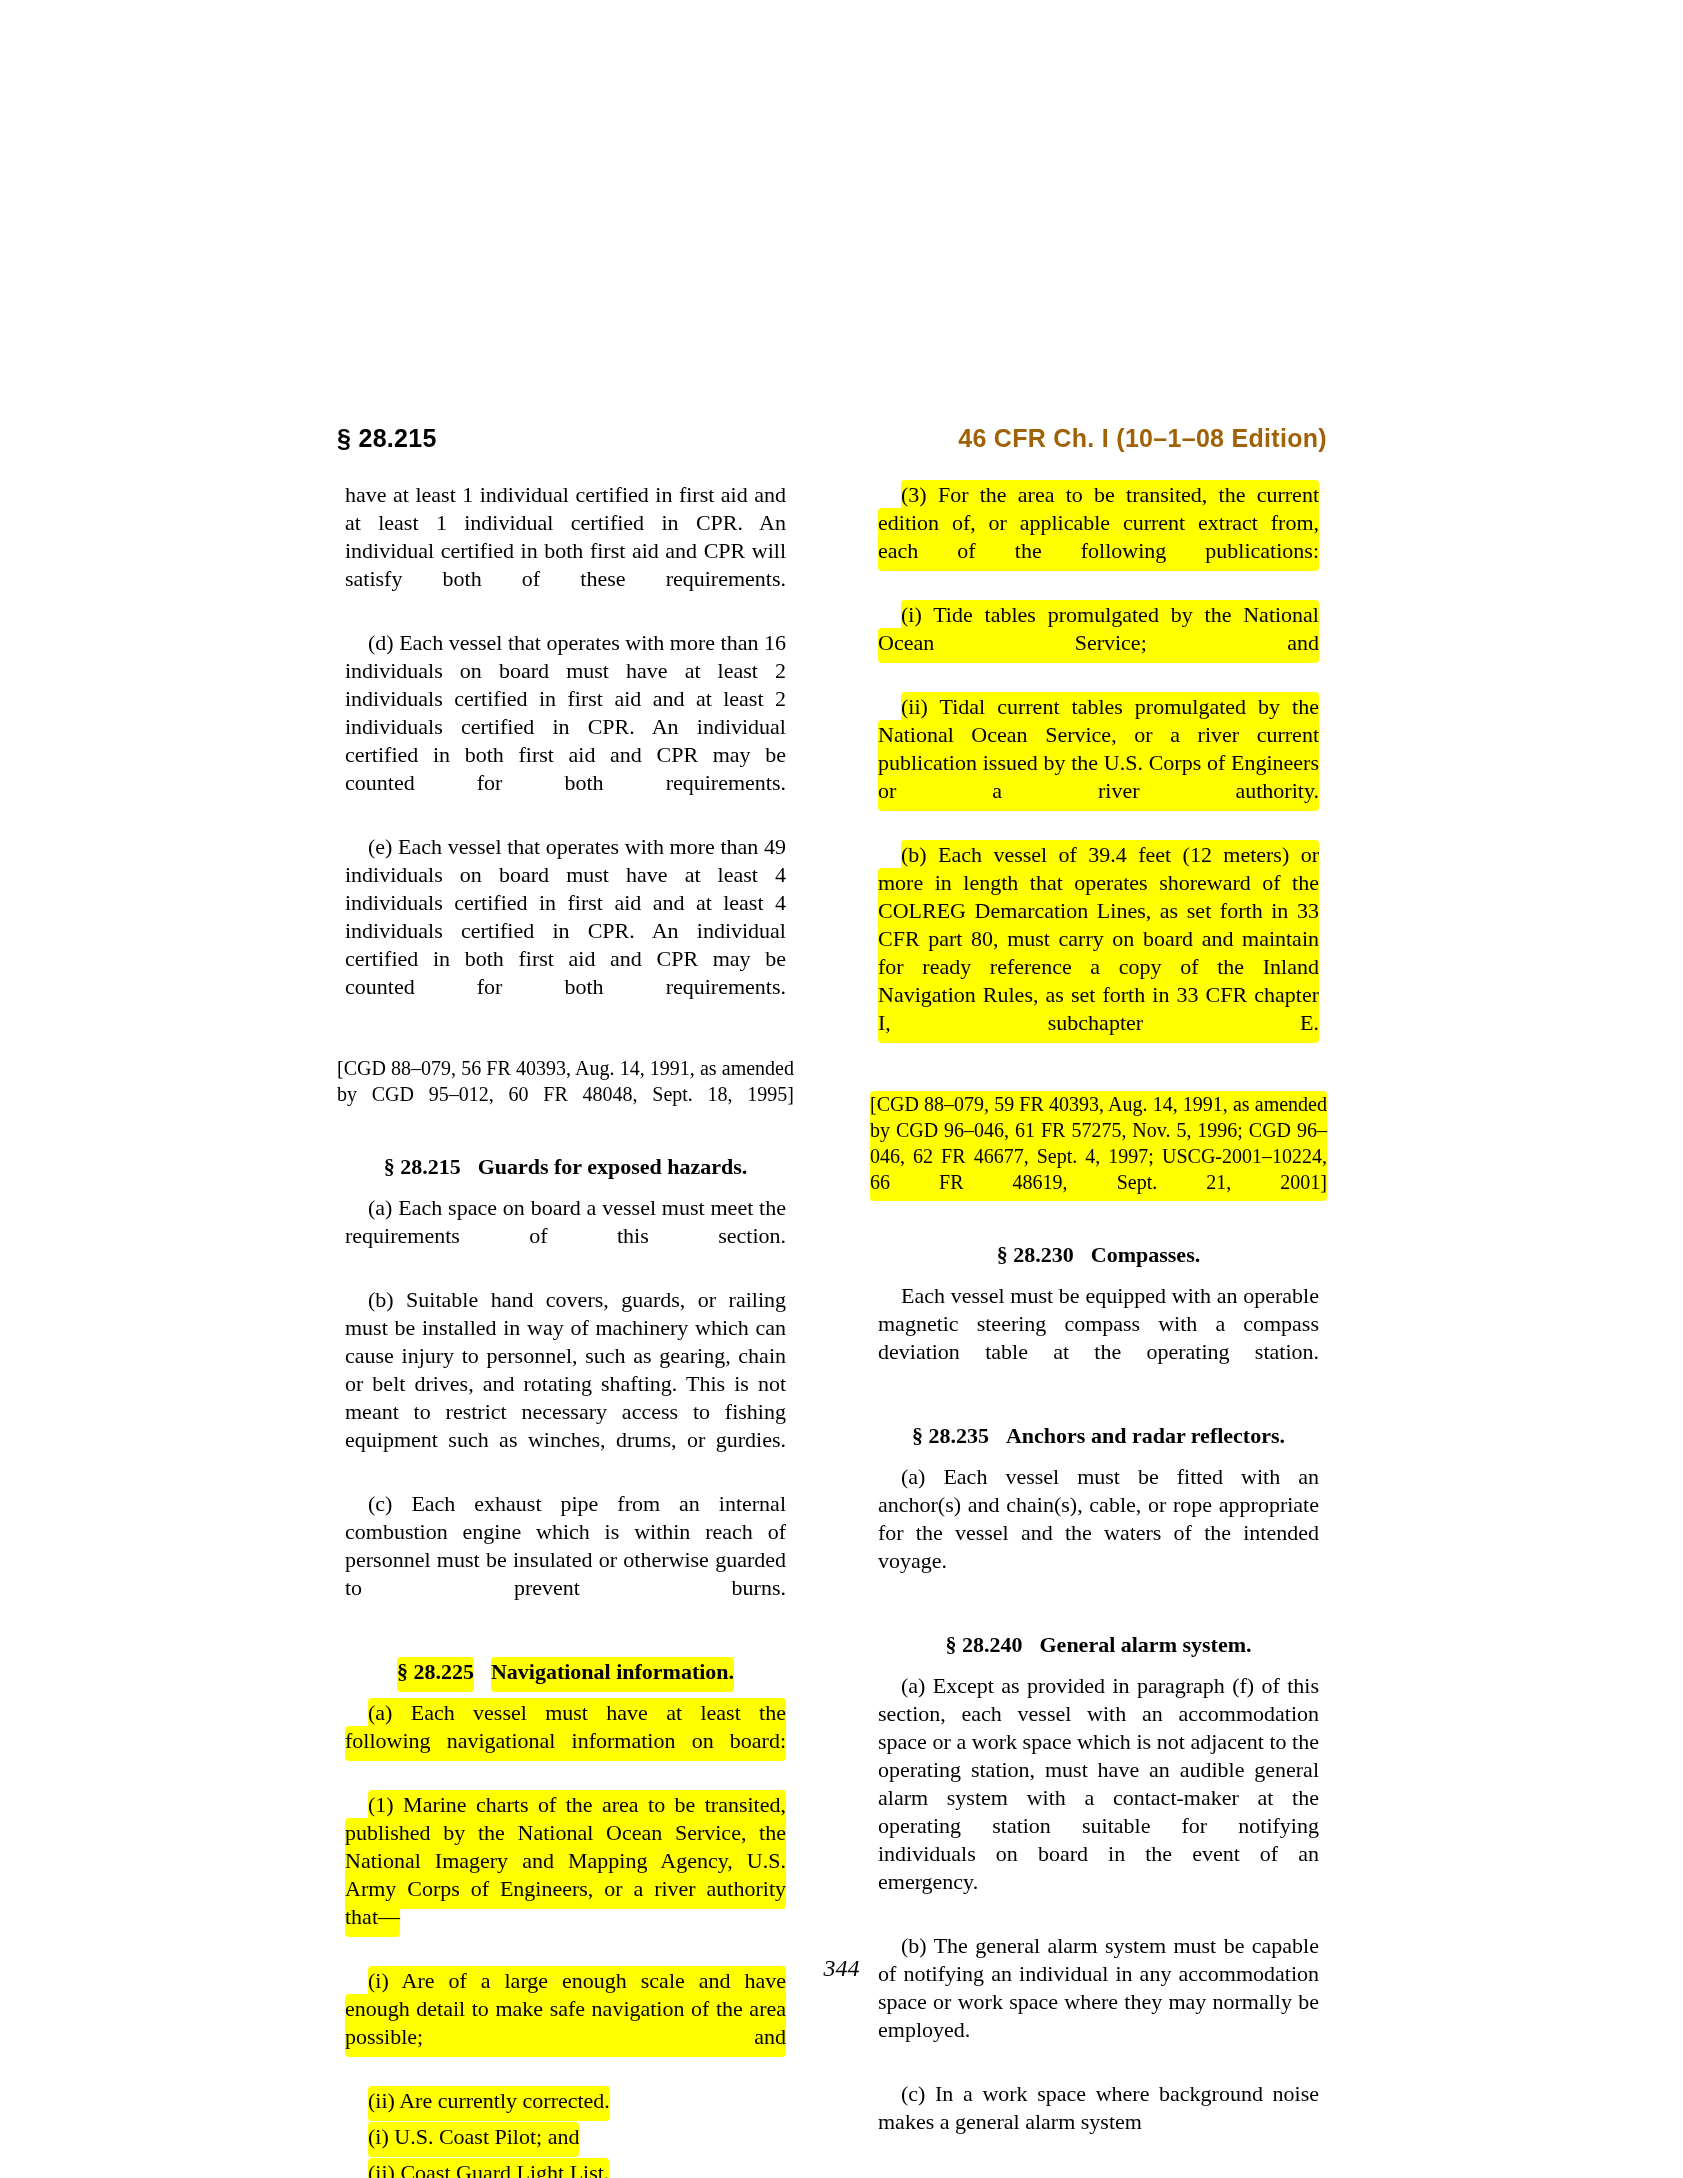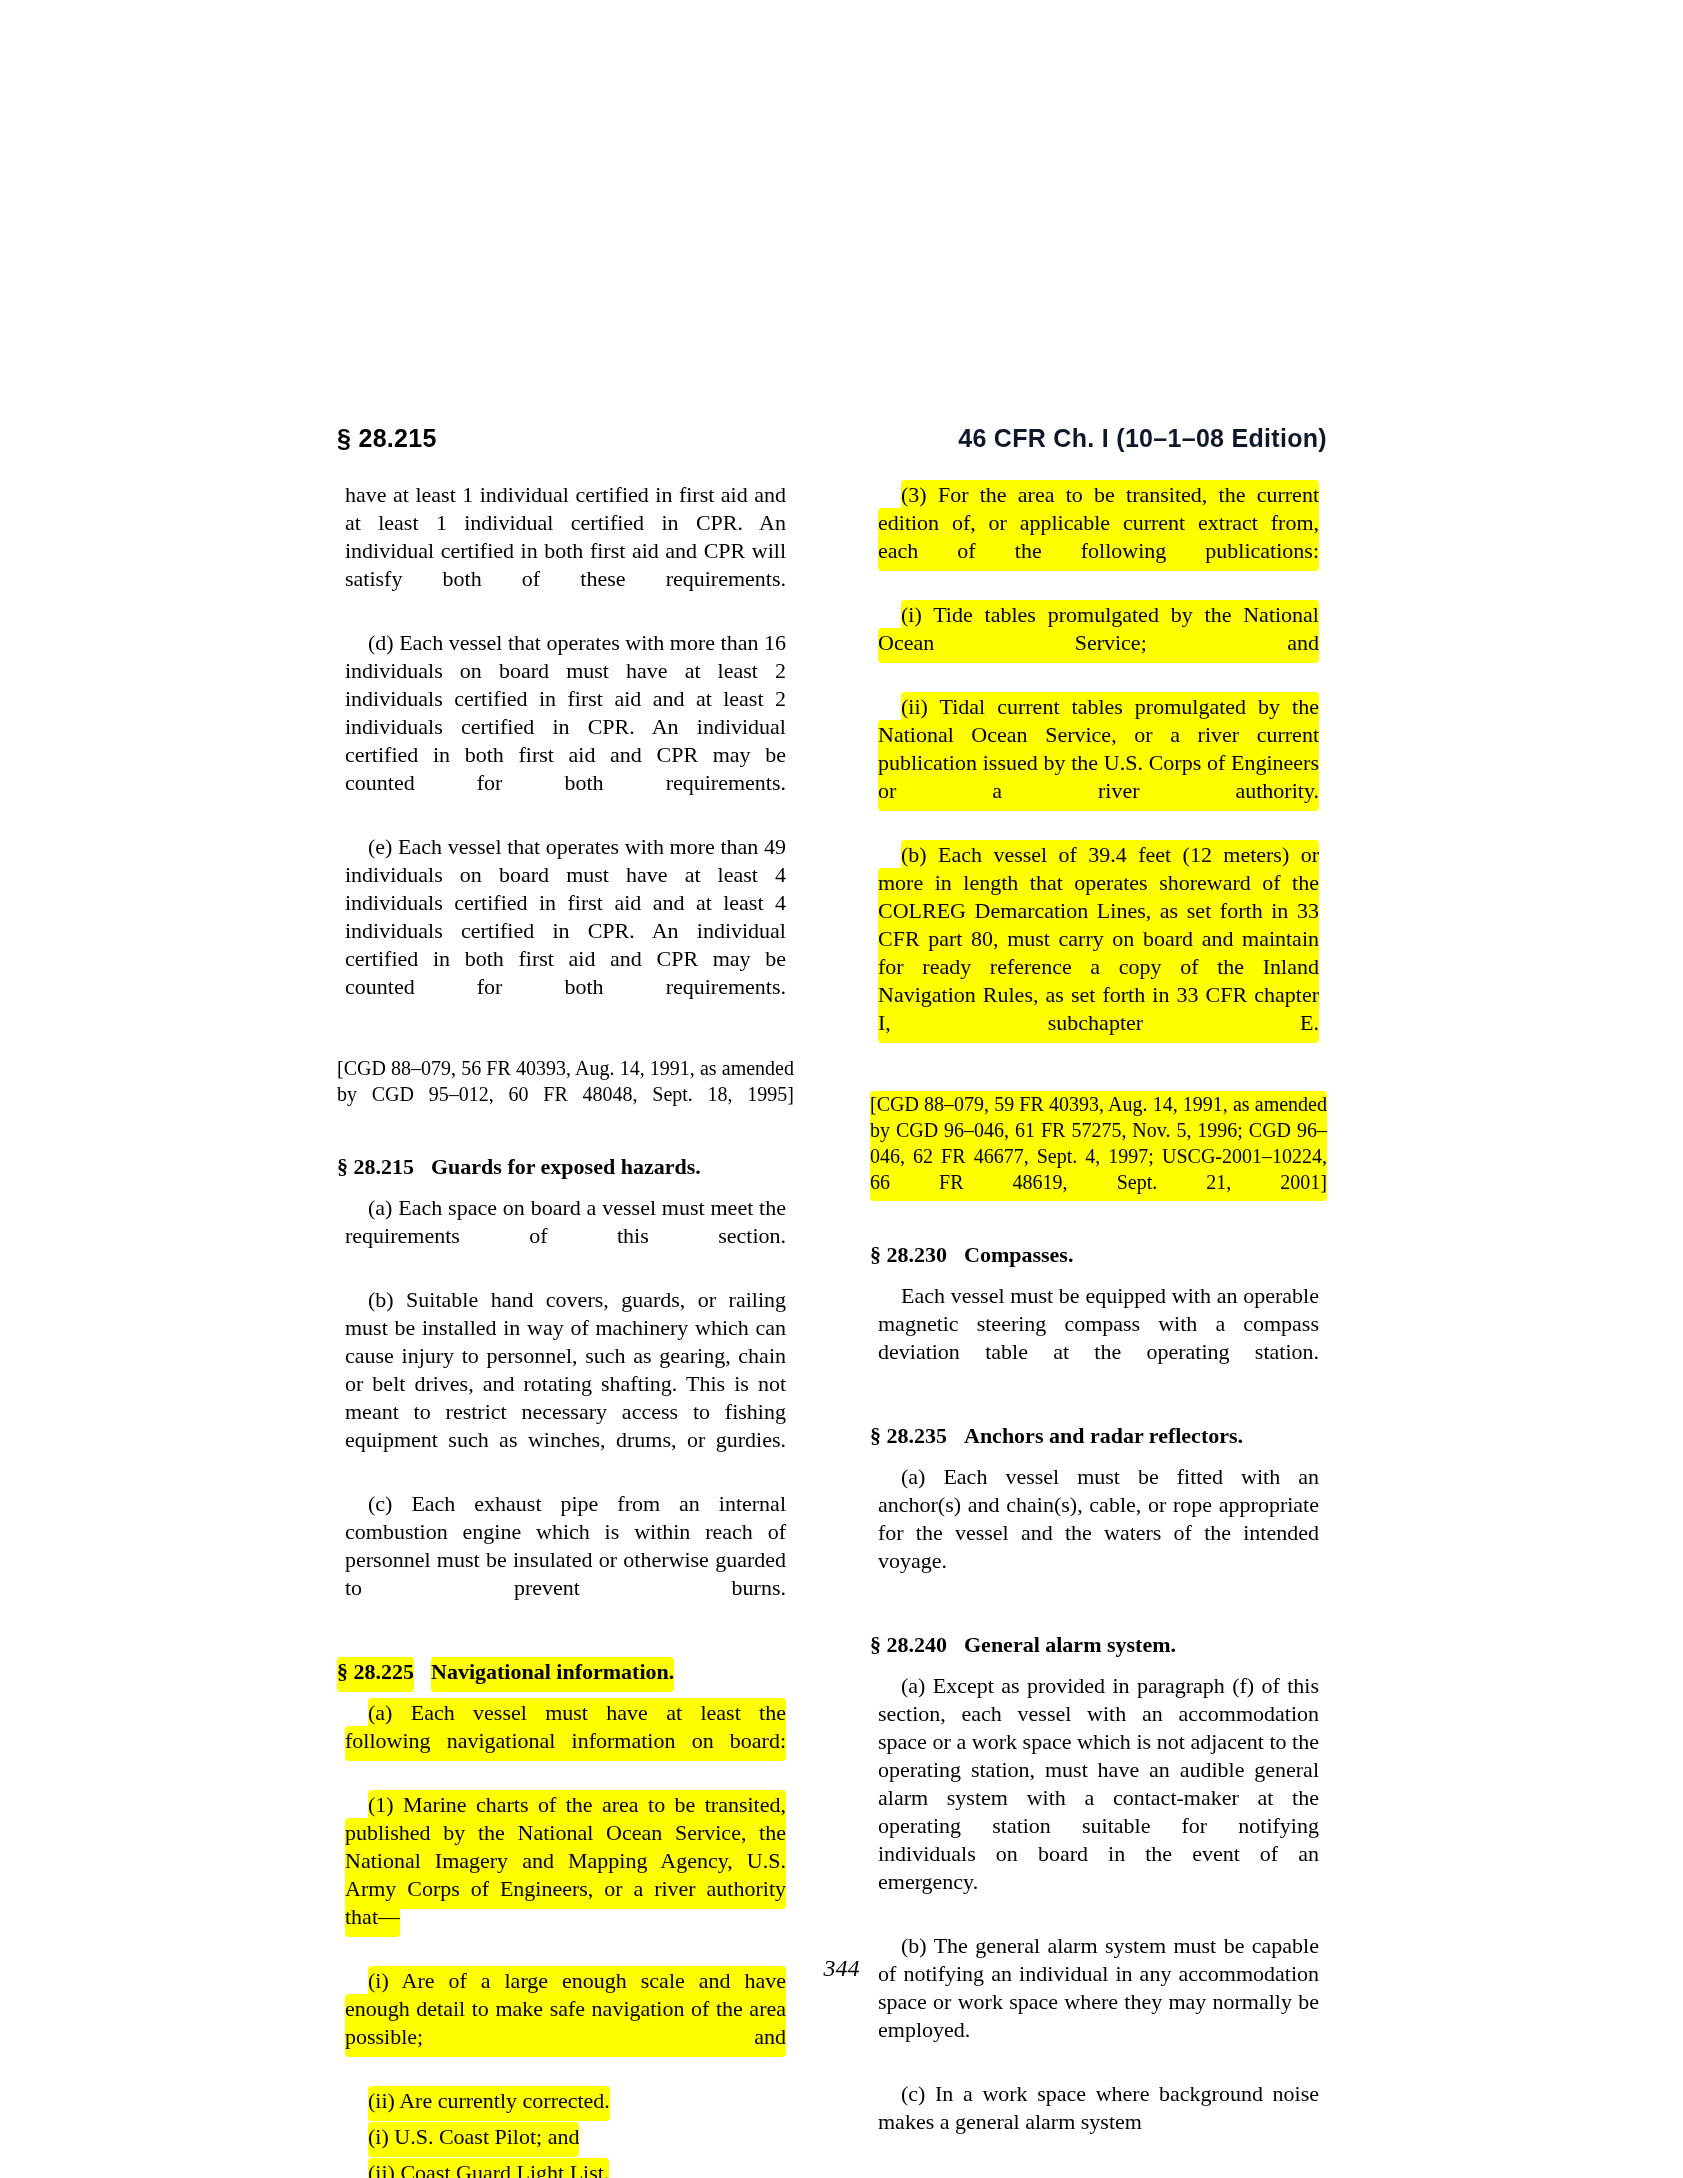--- a/index.html
+++ b/index.html
@@ -35,21 +35,21 @@
     white-space: nowrap;
   }
   .rh-right {
     position: absolute;
     right: 0;
     top: 0;
     font-family: "Liberation Sans", "DejaVu Sans", sans-serif;
     font-weight: bold;
     font-size: 25px;
     letter-spacing: 0.3px;
-    color: #0f172a;
+    color: #a16207;
     white-space: nowrap;
   }
   
   .columns {
     position: absolute;
     left: 337px;
     top: 473px;
     width: 990px;
     display: flex;
     justify-content: space-between;
@@ -79,21 +79,21 @@
     display: inline-block;
     width: 100%;
   }
   p.nostretch::after { content: none; display: none; }
 
   .sec-head {
     margin: 0;
     font-size: 22px;
     line-height: 28px;
     font-weight: bold;
-    text-align: left;
+    text-align: center;
     text-indent: 0;
     color: #000;
   }
   .sec-head .sym { letter-spacing: 0; }
   .sec-head .gap { display: inline-block; width: 17px; }
 
   .cite {
     margin: 0;
     font-size: 20px;
     line-height: 26px;

